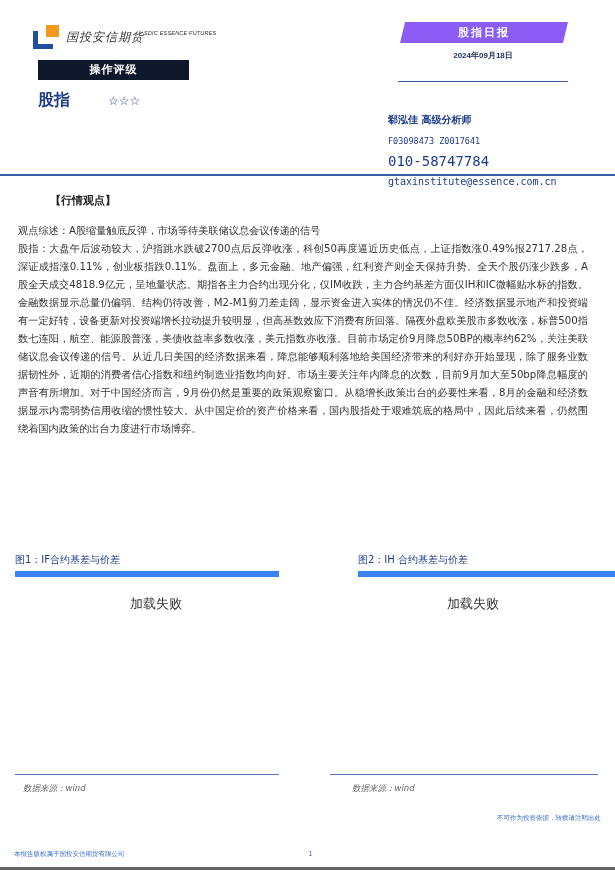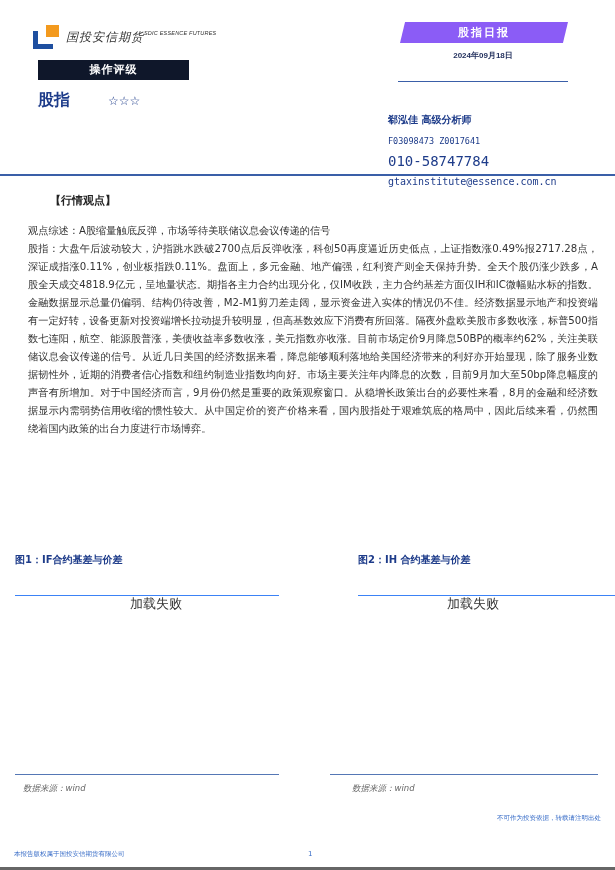--- a/index.html
+++ b/index.html
@@ -25,24 +25,24 @@
 
     .analyst { position: absolute; left: 388px; top: 93px; }
     .analyst-name { font-size: 10px; font-weight: bold; color: #1e3c8a; margin-bottom: 9px; margin-top: 20px; }
     .analyst-line { font-family: "DejaVu Sans Mono", monospace; color: #1e3c8a; font-size: 8.5px; margin-bottom: 7px; }
     .analyst-line.phone { font-size: 14px; }
     .analyst-line.email { font-size: 10px; margin-bottom: 0; }
     .divider-top { position: absolute; left: 0; top: 174px; width: 615px; height: 2px; background: #3a5fa8; }
 
     .section-title { position: absolute; left: 50px; top: 193px; font-size: 11px; font-weight: bold; color: #222; }
 
-    .body-text { position: absolute; left: 28px; top: 222px; width: 570px; font-size: 10.2px; line-height: 18px; color: #333; text-align: justify; }
+    .body-text { position: absolute; left: 18px; top: 222px; width: 570px; font-size: 10.2px; line-height: 18px; color: #333; text-align: justify; }
     .body-text p { margin: 0; }
 
-    .fig-title { position: absolute; font-size: 10px; font-weight: bold; color: #1e3c8a; padding-bottom: 28px; border-bottom: 1px solid #3b82f6; }
+    .fig-title { position: absolute; font-size: 10px; font-weight: normal; color: #1e3c8a; padding-bottom: 4px; border-bottom: 6px solid #3b82f6; }
     .fig1-title { left: 15px; top: 553px; width: 264px; }
     .fig2-title { left: 330px; top: 553px; width: 268px; margin-left: 28px; }
     .fig-placeholder { position: absolute; font-size: 13px; color: #333; }
     .fig1-ph { left: 130px; top: 595px; }
     .fig2-ph { left: 447px; top: 595px; }
     .fig-bottom-line { position: absolute; height: 1px; background: #5577b5; top: 774px; }
     .fig1-line { left: 15px; width: 264px; }
     .fig2-line { left: 330px; width: 268px; }
     .fig-source { position: absolute; top: 783px; font-size: 8.5px; font-style: italic; color: #666; }
     .fig1-src { left: 23px; }

